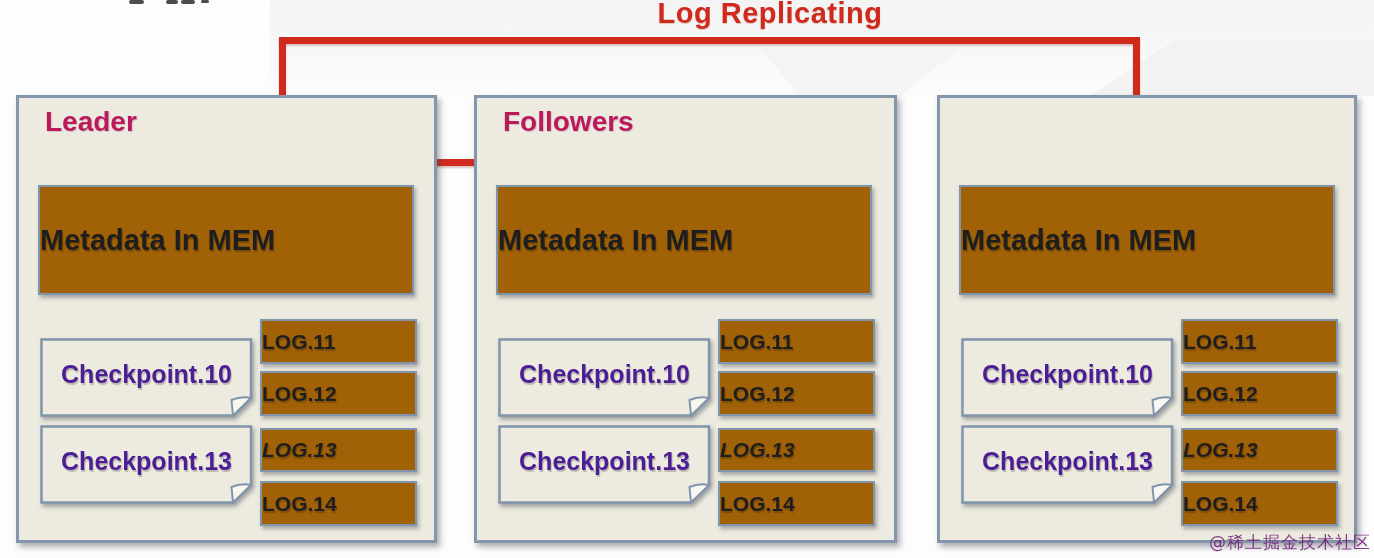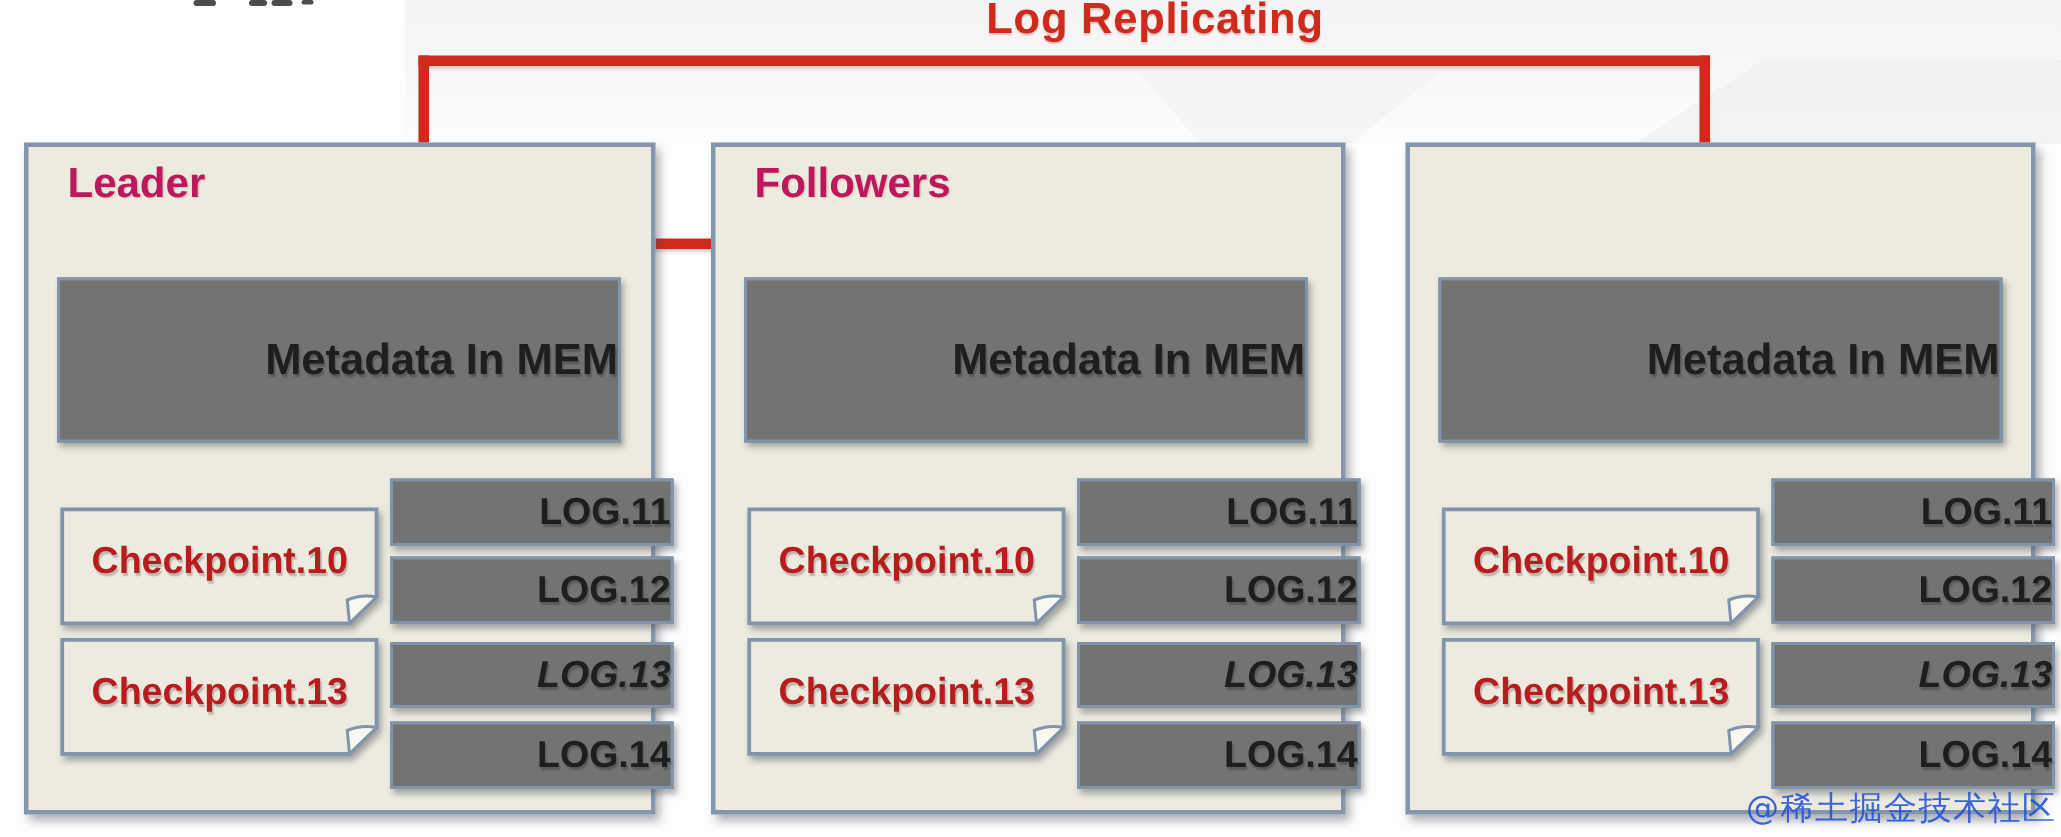--- a/index.html
+++ b/index.html
@@ -59,47 +59,47 @@
   .panel-observers { left:937px; width:420px; }
 
   .panel-title {
     position:absolute; left:26px; top:8px; margin:0;
     font-size:28px; font-weight:bold; color:#be185d;
     text-shadow:1px 1px 1px rgba(0,0,30,0.15);
   }
 
   .inner-box {
     position:absolute; box-sizing:border-box;
-    background:#737373; border:2px solid #8095ab;
+    background:#a16207; border:2px solid #8095ab;
     box-shadow:2px 3px 4px rgba(80,85,95,0.45);
-    display:flex; align-items:center; justify-content:flex-end;
+    display:flex; align-items:center; justify-content:flex-start;
     font-weight:bold; color:#1e1e1e;
     text-shadow:1px 2px 1px rgba(0,0,0,0.22);
   }
   .mem-box { left:19px; top:87px; width:376px; height:110px; font-size:29px; }
 
-  .log-box { left:241px; width:189px; height:45px; font-size:25px; }
+  .log-box { left:241px; width:157px; height:45px; font-size:21px; }
   .log-1{top:221px;} .log-2{top:273px;} .log-3{top:330px; height:44px;font-style:italic;} .log-4{top:383px;}
 
   .note {
     position:absolute; left:21px; width:213px; height:79px;
     filter:drop-shadow(2px 3px 2px rgba(80,85,95,0.5));
   }
   .note-1{top:240px;} .note-2{top:327px;}
   .note svg { position:absolute; left:0; top:0; width:100%; height:100%; }
   .note-label {
     position:absolute; left:0; top:0; right:0; bottom:6px;
     display:flex; align-items:center; justify-content:center;
-    font-size:25px; font-weight:bold; color:#b91c1c;
+    font-size:25px; font-weight:bold; color:#4c1d95;
     text-shadow:1px 2px 1px rgba(0,0,0,0.22);
   }
 
   .watermark {
     position:absolute; right:3px; bottom:4px;
-    font-size:22px; color:#1d4ed8; opacity:0.85; letter-spacing:1px;
+    font-size:17px; color:#701a75; opacity:0.85; letter-spacing:1px;
     font-family:"DejaVu Sans","Liberation Sans",sans-serif;
   }
 </style>
 </head>
 <body>
 
 <div class="stage">
 
   <div class="bg-band"></div>
   <div class="bg-wedge1"></div>

